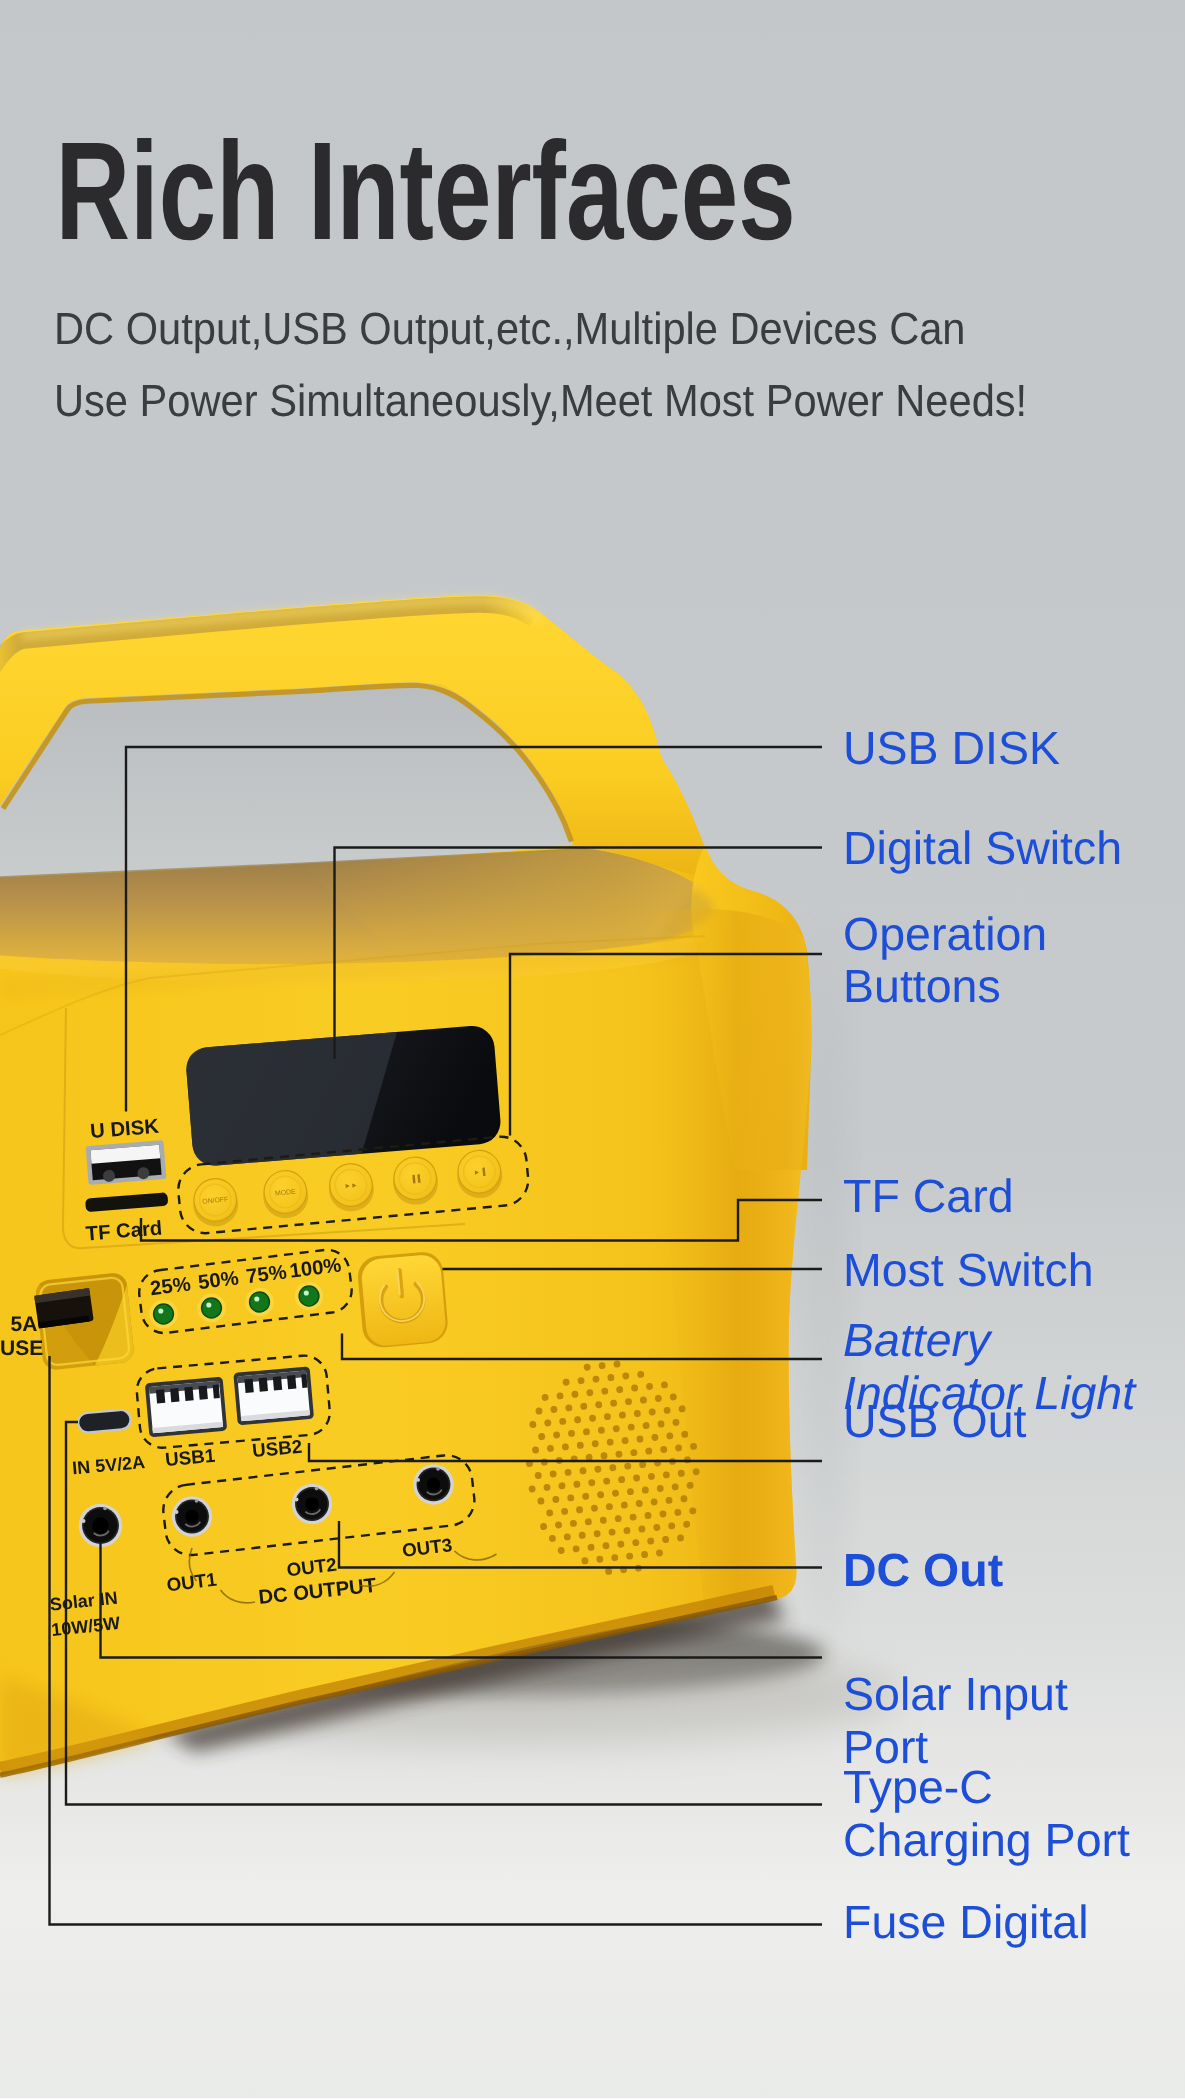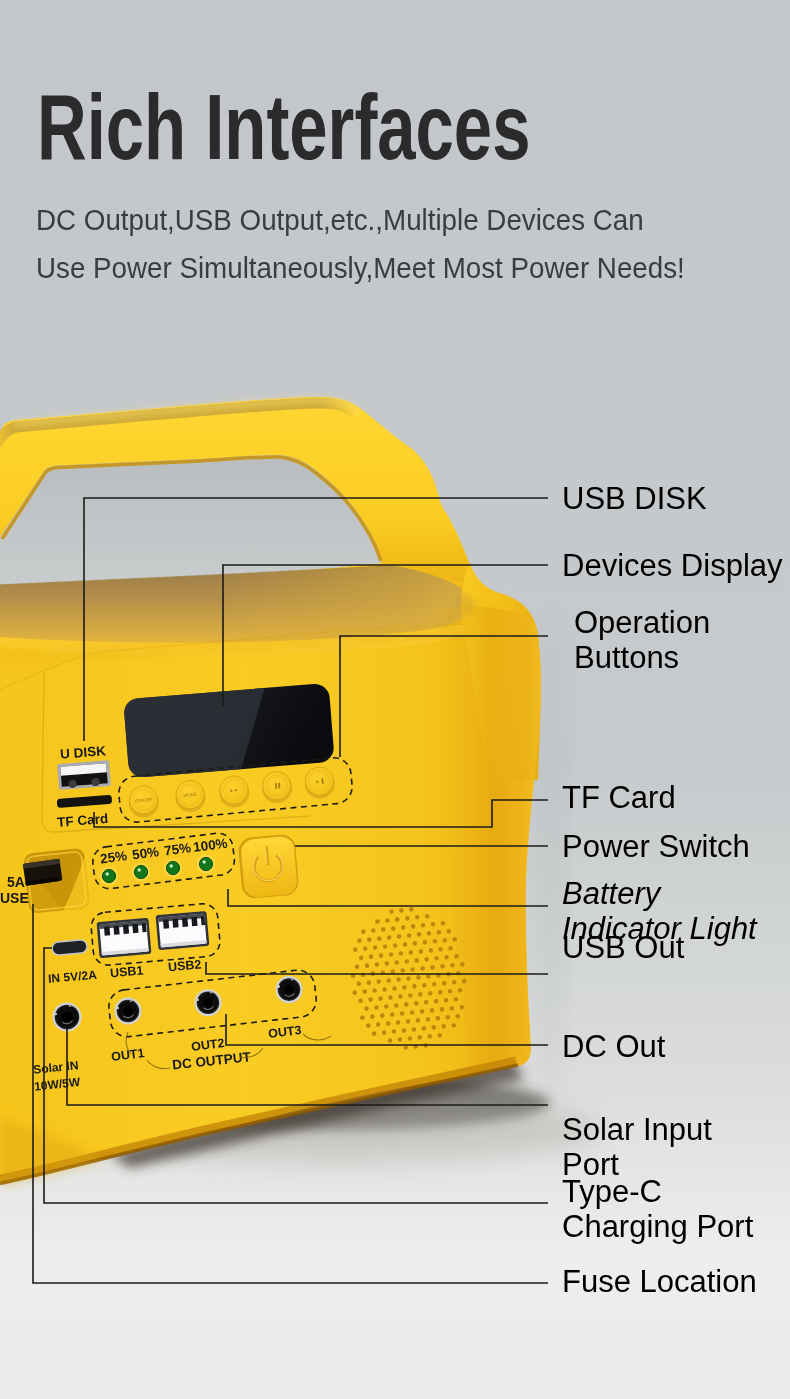--- a/index.html
+++ b/index.html
@@ -1,19 +1,19 @@
 <!DOCTYPE html>
 <html><head><meta charset="utf-8">
 <style>
 html,body{margin:0;padding:0;}
 body{width:790px;height:1399px;position:relative;overflow:hidden;font-family:"Liberation Sans",sans-serif;}
 .abs{position:absolute;}
 #title{left:37px;top:74px;font-size:93px;font-weight:bold;color:#2b2b2d;transform:scaleX(0.74);transform-origin:left top;white-space:nowrap;letter-spacing:0px;}
 .sub{left:36px;font-size:30px;color:#3a3c3f;white-space:nowrap;transform:scaleX(0.925);transform-origin:left top;}
-.lab{left:562px;font-size:31px;color:#000000;line-height:35px;white-space:nowrap;}
+.lab{left:562px;font-size:31px;color:#1d4ed8;line-height:35px;white-space:nowrap;}
 </style></head>
 <body>
 <svg class="abs" style="left:0;top:0" width="790" height="1399" viewBox="0 0 790 1399">
 <defs>
 <linearGradient id="bg" x1="0" y1="0" x2="0" y2="1">
  <stop offset="0" stop-color="#c4c7c9"></stop>
  <stop offset="0.55" stop-color="#c7cacc"></stop>
  <stop offset="0.78" stop-color="#dcdedd"></stop>
  <stop offset="0.9" stop-color="#eeeeec"></stop>
  <stop offset="1" stop-color="#e9ebe9"></stop>
@@ -536,21 +536,21 @@
  <path d="M52,948 L44,948 L44,1203 L548,1203"></path>
  <path d="M33,904 L33,1283 L548,1283"></path>
 </g>
 </svg>
 
 <div id="title" class="abs">Rich Interfaces</div>
 <div class="abs sub" style="top:203px;">DC Output,USB Output,etc.,Multiple Devices Can</div>
 <div class="abs sub" style="top:251px;">Use Power Simultaneously,Meet Most Power Needs!</div>
 
 <div class="abs lab" style="top:481px;">USB DISK</div>
-<div class="abs lab" style="top:548px;">Devices Display</div>
-<div class="abs lab" style="top:605px;margin-left:12px;">Operation<br>Buttons</div>
+<div class="abs lab" style="top:548px;">Digital Switch</div>
+<div class="abs lab" style="top:605px;">Operation<br>Buttons</div>
 <div class="abs lab" style="top:780px;">TF Card</div>
-<div class="abs lab" style="top:829px;">Power Switch</div>
+<div class="abs lab" style="top:829px;">Most Switch</div>
 <div class="abs lab" style="top:876px;font-style:italic;">Battery<br>Indicator Light</div>
 <div class="abs lab" style="top:930px;">USB Out</div>
-<div class="abs lab" style="top:1029px;">DC Out</div>
+<div class="abs lab" style="top:1029px;font-weight:bold;">DC Out</div>
 <div class="abs lab" style="top:1112px;">Solar Input<br>Port</div>
 <div class="abs lab" style="top:1174px;">Type-C<br>Charging Port</div>
-<div class="abs lab" style="top:1264px;">Fuse Location</div>
+<div class="abs lab" style="top:1264px;">Fuse Digital</div>
 </body></html>

